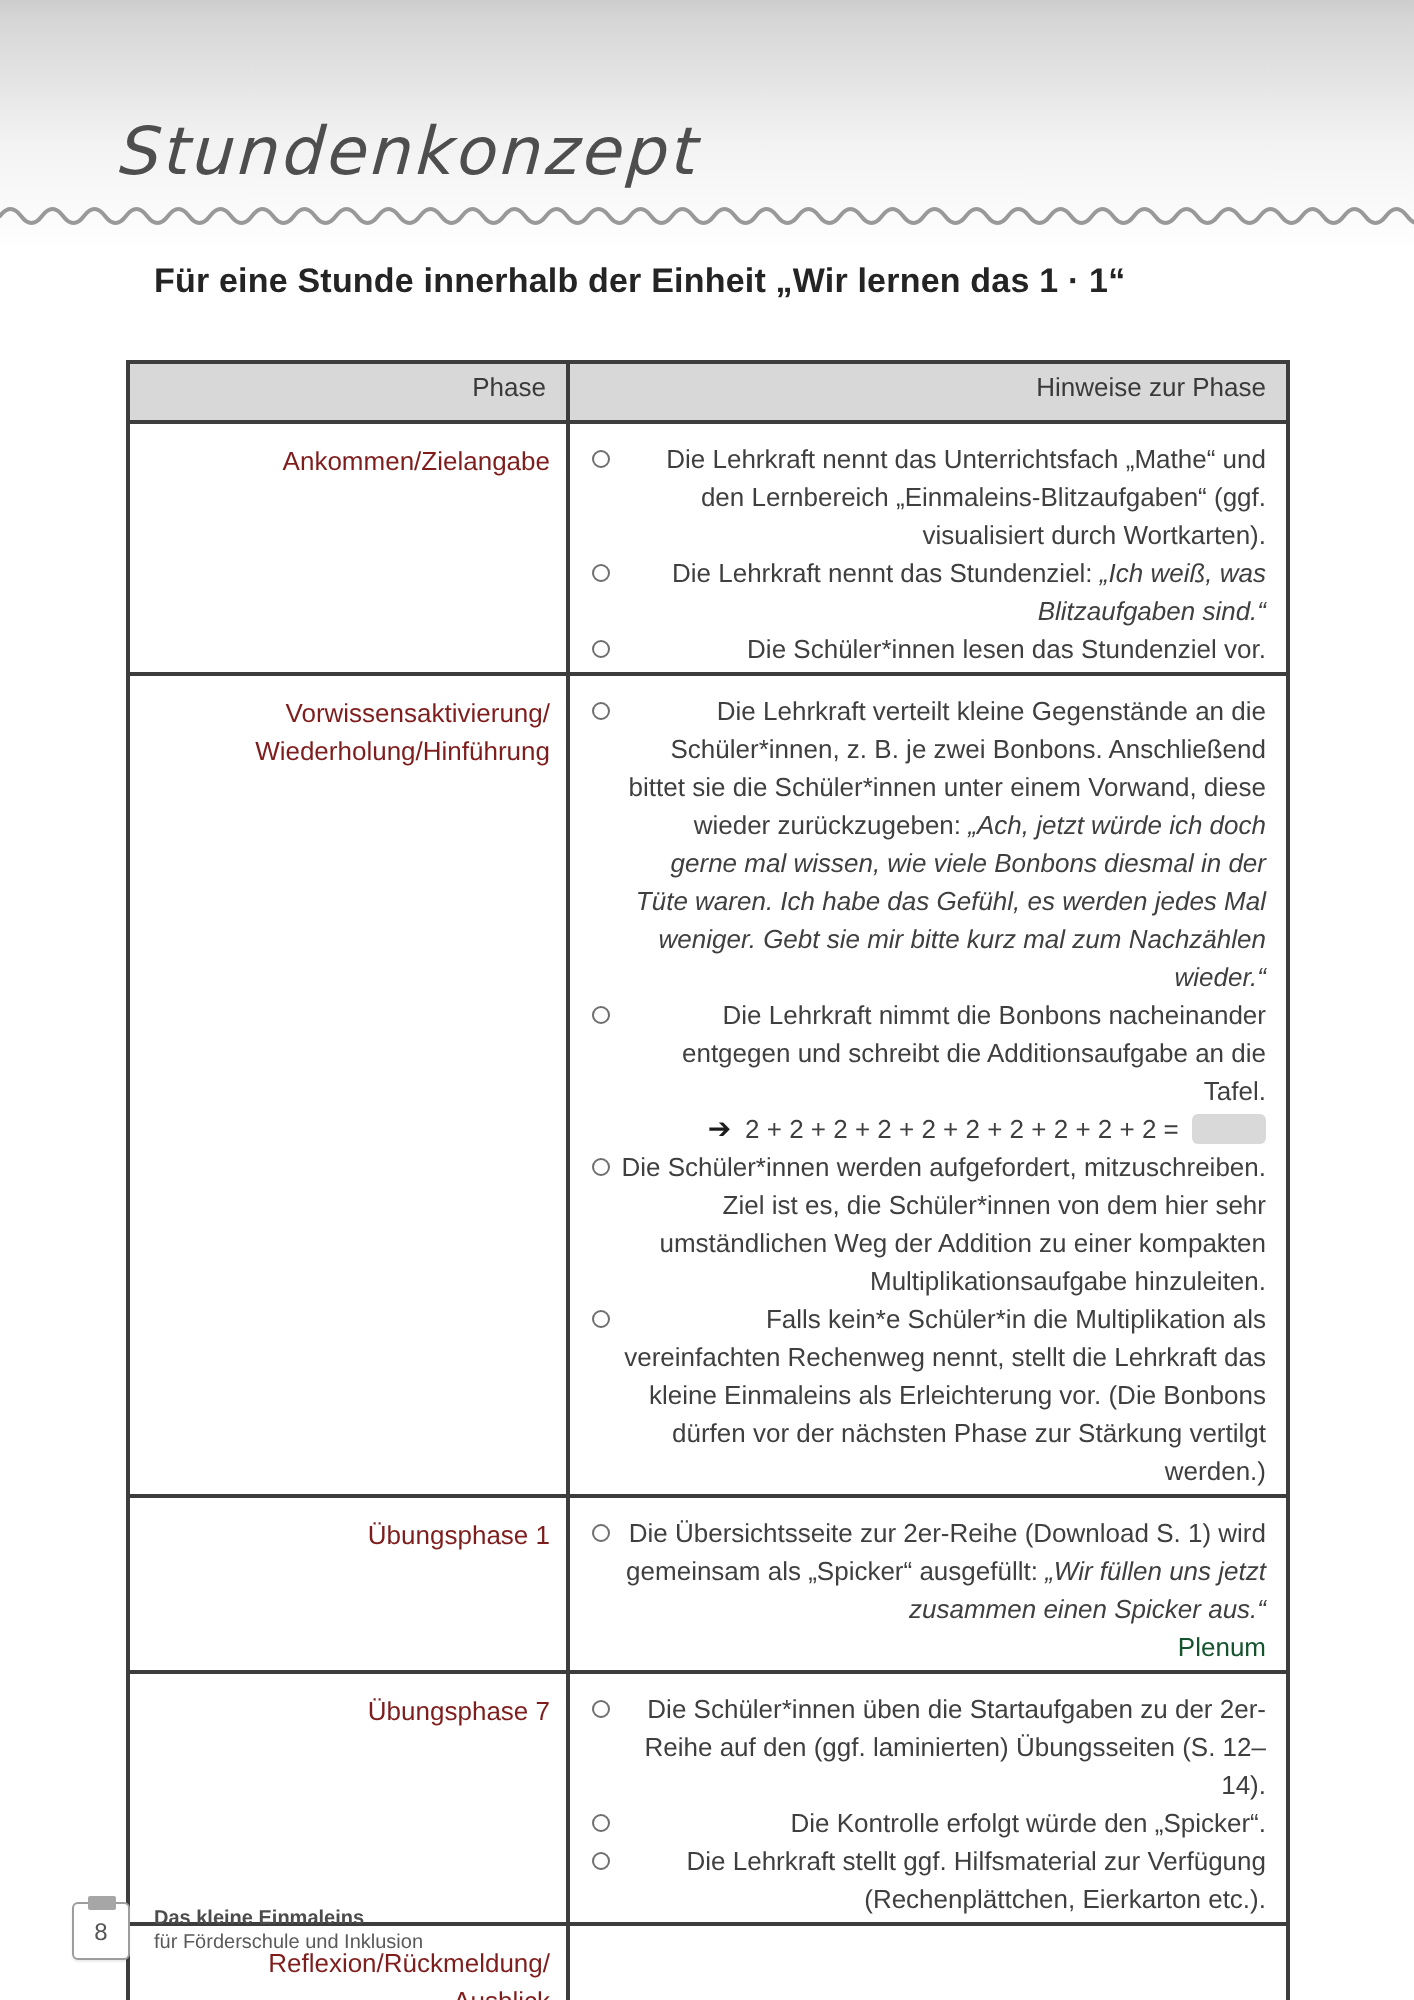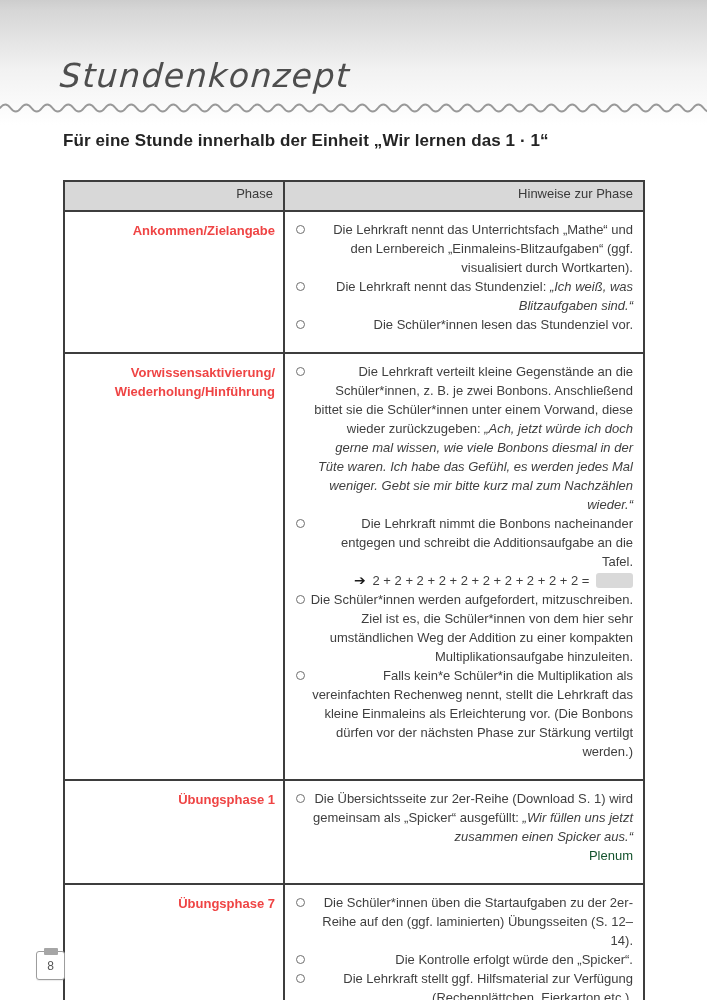--- a/index.html
+++ b/index.html
@@ -14,41 +14,41 @@
   }
   .hand-title{
     position:absolute;left:60px;top:56px;
     font-family:"DejaVu Sans","Liberation Sans",sans-serif;
     font-style:italic;font-weight:400;
     font-size:33px;letter-spacing:1.5px;color:#4e4e4e;
     transform:skewX(-4deg);
   }
   .wave{position:absolute;left:0;top:99px;width:707px;height:14px;display:block;}
   .section-title{
-    position:absolute;left:63px;top:131px;width:600px;
+    position:absolute;left:77px;top:131px;width:600px;
     font-size:17px;font-weight:700;color:#242424;letter-spacing:0.1px;
   }
   table.phase-table{
     position:absolute;left:63px;top:180px;
     width:582px;border-collapse:collapse;table-layout:fixed;
     font-size:13px;line-height:19px;
   }
   table.phase-table td,table.phase-table th{
     border:2px solid #3d3d3d;vertical-align:top;text-align:right;
   }
   th.col-phase,td.phase-cell{width:196px;}
   thead th{
     background:#d8d8d8;font-weight:400;color:#3a3a3a;
     height:24px;padding:2px 10px 2px 12px;vertical-align:middle;
   }
   td.phase-cell{
-    padding:9px 8px 28px 12px;font-weight:700;color:#ef4444;
+    padding:9px 8px 28px 12px;font-weight:400;color:#7f1d1d;
     white-space:pre-line;background:#fff;
   }
-  td.hints-cell{padding:8px 10px 18px 11px;background:#fff;}
+  td.hints-cell{padding:8px 10px 2px 11px;background:#fff;}
   tbody tr:nth-child(1){height:115px;}
   tbody tr:nth-child(2){height:297px;}
   tbody tr:nth-child(3){height:81px;}
   tbody tr:nth-child(4){height:90px;}
   tbody tr:nth-child(5){height:97px;}
   .hint-item{display:flex;align-items:flex-start;}
   .hint-item .ring{
     flex:0 0 auto;width:7px;height:7px;
     border:1.6px solid #6f6f6f;border-radius:50%;
     margin:5px 5px 0 0;background:#fff;
@@ -170,15 +170,19 @@
           <td class="hints-cell"></td>
         </tr>
       </tbody>
   </table>
 
   <div class="footer">
     <div class="page-badge">
       <span class="clip"></span>
       <span>8</span>
     </div>
+    <div class="footer-text">
+      <div class="line1">Das kleine Einmaleins</div>
+      <div class="line2">für Förderschule und Inklusion</div>
+    </div>
   </div>
 
 </div>
 
 </body></html>

